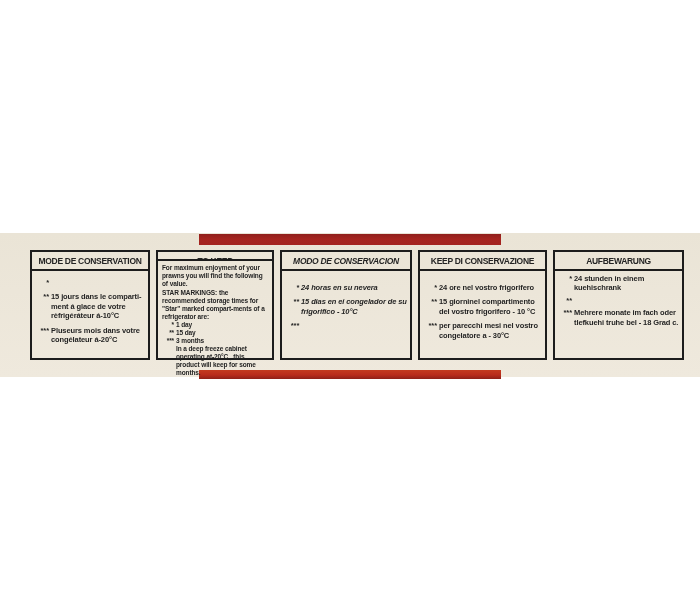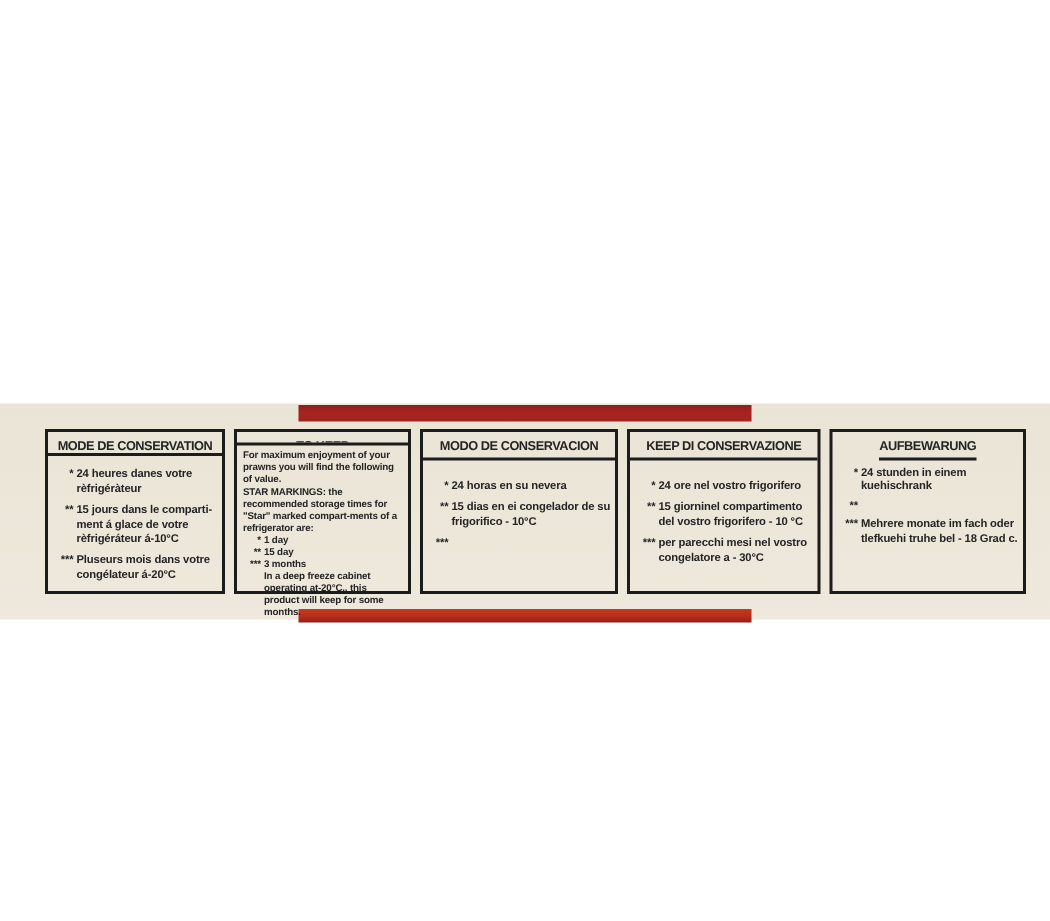--- a/index.html
+++ b/index.html
@@ -3,21 +3,21 @@
 <meta charset="utf-8">
 <style>
   html,body{margin:0;padding:0;}
   body{
     width:700px;height:614px;
     background:#ffffff;
     font-family:"Liberation Sans", sans-serif;
   }
   .stage{
     position:relative;width:700px;height:476px;
-    background:var(--page-bg,#ffffff);overflow:hidden;margin-top:36px;
+    background:var(--page-bg,#ffffff);overflow:hidden;
   }
   
   .label-band{
     position:absolute;left:0;top:233px;width:700px;height:144px;
     background:linear-gradient(180deg,#eae4d6 0%,var(--label-bg,#ece6d9) 40%,#efe9dd 100%);
   }
   
   .stripe{position:absolute;left:199px;width:302px;}
   .stripe-top{
     top:234px;height:11px;
@@ -33,23 +33,23 @@
     display:flex;gap:6px;
   }
   .col{
     box-sizing:border-box;
     border:2px solid var(--table-border,#1c1c1c);
     display:flex;flex-direction:column;
     color:var(--text,#242424);
   }
   .col--fr{flex:0 0 120px;}
   .col--en{flex:0 0 118px;}
-  .col--es{flex:0 0 132px;}
+  .col--es{flex:0 0 132px;font-style:italic;}
   .col--it{flex:0 0 129px;}
-  .col--de{flex:1 1 auto;align-items:center;}
+  .col--de{flex:1 1 auto;}
   .col-header{
     border-bottom:2px solid var(--table-border,#1c1c1c);
     font-weight:bold;font-size:8.5px;letter-spacing:-0.3px;
     text-align:center;padding:4px 0 3px;
     white-space:nowrap;overflow:hidden;
   }
   .col-body{
     flex:1;padding:2px 3px 2px 2px;
     font-weight:bold;font-size:7.5px;line-height:1.25;
     letter-spacing:-0.1px;
@@ -78,21 +78,20 @@
   <div class="stripe stripe-top"></div>
   <div class="stripe stripe-bottom"></div>
 
   <div class="table">
 
     <section class="col col--fr">
       <header class="col-header">MODE DE CONSERVATION</header>
       <div class="col-body">
         <div class="item">
           <span class="stars">*</span>
-          <span class="txt">24 heures danes votre rèfrigéràteur</span>
         </div>
         <div class="item">
           <span class="stars">**</span>
           <span class="txt">15 jours dans le comparti-ment á glace de votre rèfrigéráteur á-10°C</span>
         </div>
         <div class="item">
           <span class="stars">***</span>
           <span class="txt">Pluseurs mois dans votre congélateur á-20°C</span>
         </div>
       </div>

